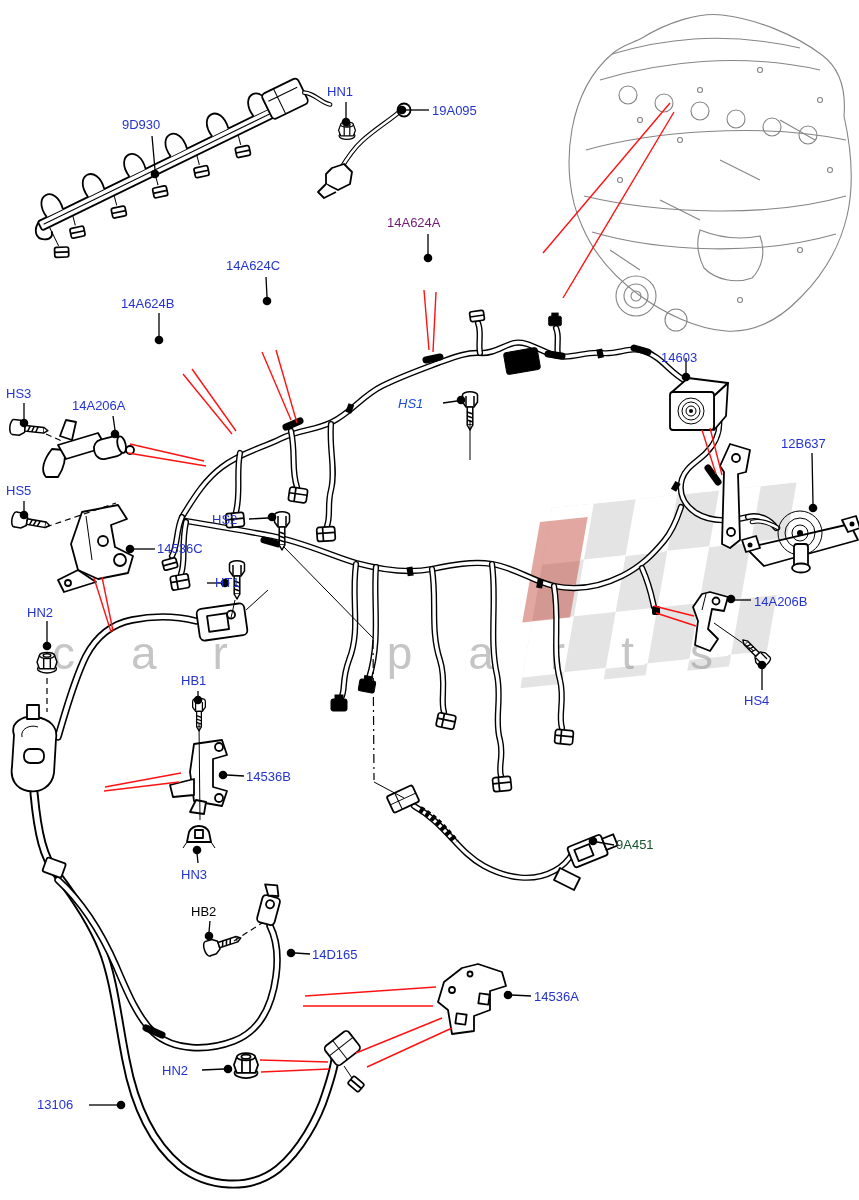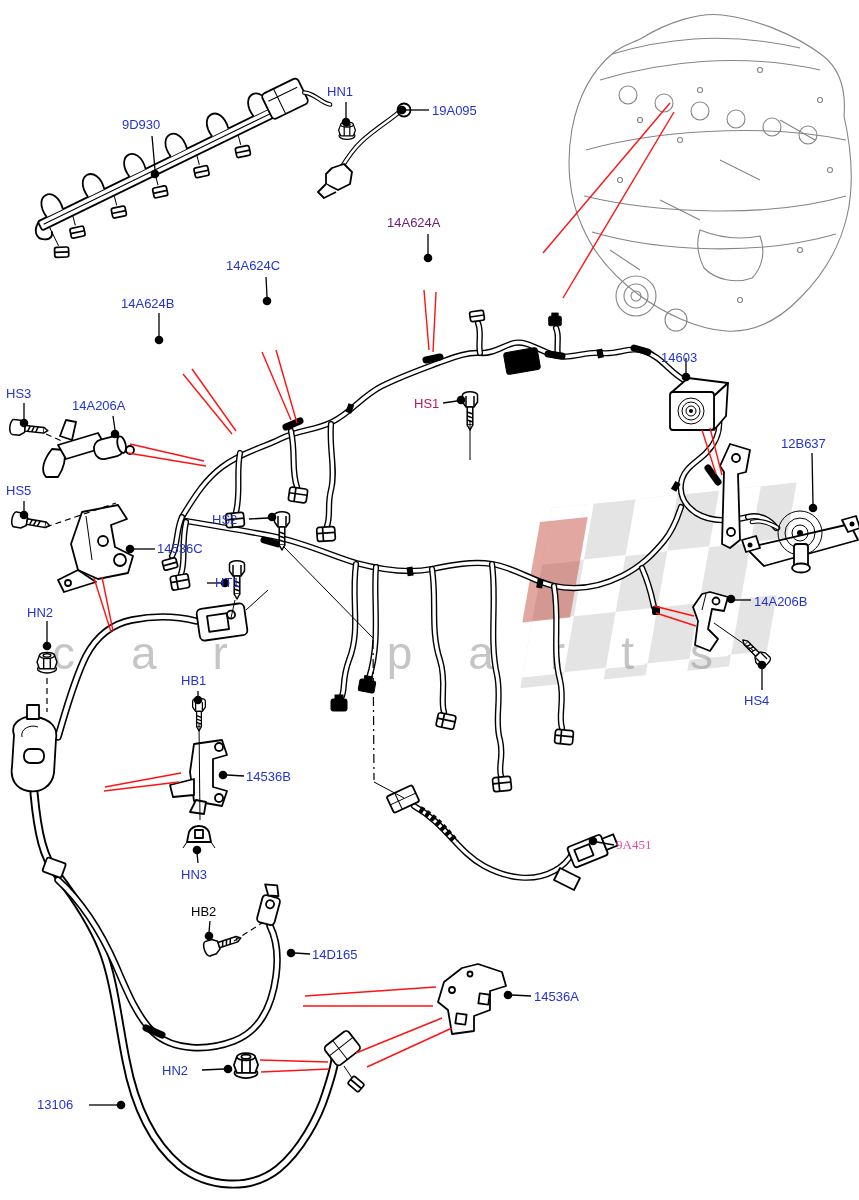--- a/index.html
+++ b/index.html
@@ -488,33 +488,33 @@
 
   <div>
       <div class="part-label" style="left: 122px; top: 115px; color: rgb(36, 51, 207);">9D930</div>
       <div class="part-label" style="left: 327px; top: 82px; color: rgb(36, 51, 207);">HN1</div>
       <div class="part-label" style="left: 432px; top: 101px; color: rgb(36, 51, 207);">19A095</div>
       <div class="part-label" style="left: 387px; top: 213px; color: #701a75;">14A624A</div>
       <div class="part-label" style="left: 226px; top: 256px; color: rgb(36, 51, 207);">14A624C</div>
       <div class="part-label" style="left: 121px; top: 294px; color: rgb(36, 51, 207);">14A624B</div>
       <div class="part-label" style="left: 6px; top: 384px; color: rgb(36, 51, 207);">HS3</div>
       <div class="part-label" style="left: 72px; top: 396px; color: rgb(36, 51, 207);">14A206A</div>
-      <div class="part-label" style="left: 414px; top: 394px; color: #be185d;">HS1</div>
+      <div class="part-label" style="left: 398px; top: 394px; color: #1d4ed8; font-style: italic;">HS1</div>
       <div class="part-label" style="left: 661px; top: 348px; color: rgb(36, 51, 207);">14603</div>
       <div class="part-label" style="left: 781px; top: 434px; color: rgb(36, 51, 207);">12B637</div>
       <div class="part-label" style="left: 6px; top: 481px; color: rgb(36, 51, 207);">HS5</div>
       <div class="part-label" style="left: 212px; top: 510px; color: rgb(36, 51, 207);">HS2</div>
       <div class="part-label" style="left: 157px; top: 539px; color: rgb(36, 51, 207);">14536C</div>
       <div class="part-label" style="left: 179px; top: 573px; color: rgb(36, 51, 207); padding-left: 36px;">HT1</div>
       <div class="part-label" style="left: 754px; top: 592px; color: rgb(36, 51, 207);">14A206B</div>
       <div class="part-label" style="left: 27px; top: 603px; color: rgb(36, 51, 207);">HN2</div>
       <div class="part-label" style="left: 181px; top: 671px; color: rgb(36, 51, 207);">HB1</div>
       <div class="part-label" style="left: 744px; top: 691px; color: rgb(36, 51, 207);">HS4</div>
       <div class="part-label" style="left: 246px; top: 767px; color: rgb(36, 51, 207);">14536B</div>
-      <div class="part-label" style="left: 616px; top: 835px; color: #ec4899; font-family: Liberation Serif, serif;">9A451</div>
+      <div class="part-label" style="left: 616px; top: 835px; color: #14532d;">9A451</div>
       <div class="part-label" style="left: 181px; top: 865px; color: rgb(36, 51, 207);">HN3</div>
       <div class="part-label" style="left: 191px; top: 902px; color: #000000; text-align: right;">HB2</div>
       <div class="part-label" style="left: 312px; top: 945px; color: rgb(36, 51, 207);">14D165</div>
       <div class="part-label" style="left: 534px; top: 987px; color: rgb(36, 51, 207);">14536A</div>
       <div class="part-label" style="left: 162px; top: 1061px; color: rgb(36, 51, 207);">HN2</div>
       <div class="part-label" style="left: 37px; top: 1095px; color: rgb(36, 51, 207);">13106</div>
     </div>
 </div>
 
 </body></html>

